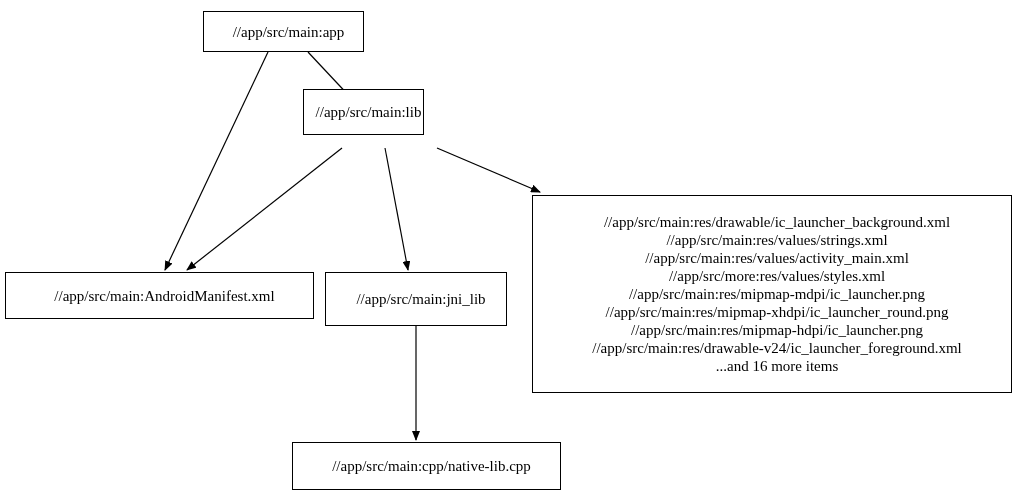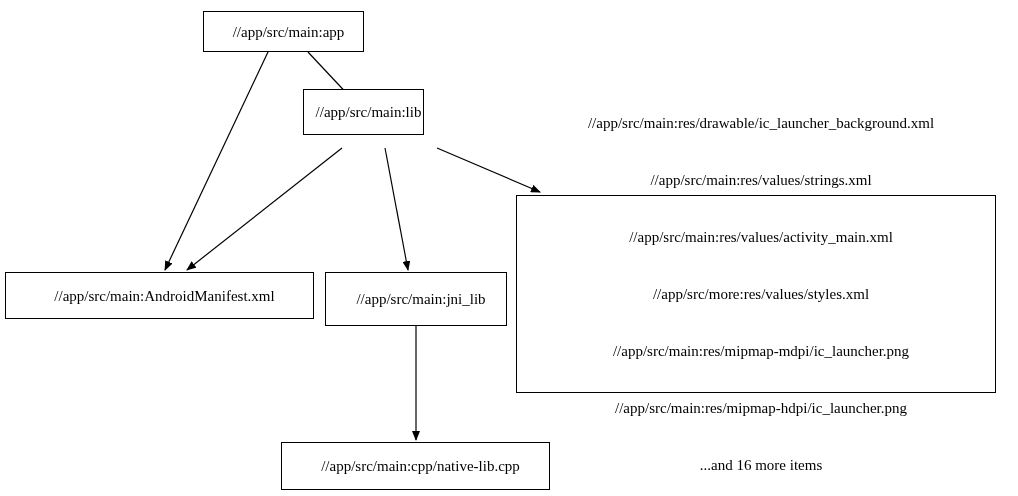--- a/index.html
+++ b/index.html
@@ -39,22 +39,22 @@
     text-align: center;
     font-size: 15px;
     line-height: 18px;
     white-space: nowrap;
     padding-left: 10px;
   }
   .node-app        { left: 203px; top: 11px;  width: 161px; height: 41px; }
   .node-lib        { left: 303px; top: 89px; width: 121px; height: 46px; }
   .node-manifest   { left: 5px;   top: 272px; width: 309px; height: 47px; }
   .node-jni-lib    { left: 325px; top: 272px; width: 182px; height: 54px; }
-  .node-res-files  { left: 516px; top: 195px; width: 480px; height: 198px; gap: 39px; }
-  .node-native-cpp { left: 281px; top: 442px; width: 269px; height: 48px; }
+  .node-res-files  { left: 532px; top: 195px; width: 480px; height: 198px; }
+  .node-native-cpp { left: 292px; top: 442px; width: 269px; height: 48px; }
 </style>
 </head>
 <body>
 
 <div class="canvas">
 
   <svg class="edges" viewBox="0 0 1018 496" xmlns="http://www.w3.org/2000/svg">
     <defs>
       <marker id="arrow" markerWidth="10" markerHeight="8" refX="9" refY="4" orient="auto" markerUnits="userSpaceOnUse">
         <path d="M0,0 L10,4 L0,8 z" fill="#000000"></path>
@@ -83,21 +83,23 @@
   <div class="node node-jni-lib">
     <span>//app/src/main:jni_lib</span>
   </div>
 
   <div class="node node-res-files">
     <span>//app/src/main:res/drawable/ic_launcher_background.xml</span>
     <span>//app/src/main:res/values/strings.xml</span>
     <span>//app/src/main:res/values/activity_main.xml</span>
     <span>//app/src/more:res/values/styles.xml</span>
     <span>//app/src/main:res/mipmap-mdpi/ic_launcher.png</span>
+    <span>//app/src/main:res/mipmap-xhdpi/ic_launcher_round.png</span>
     <span>//app/src/main:res/mipmap-hdpi/ic_launcher.png</span>
+    <span>//app/src/main:res/drawable-v24/ic_launcher_foreground.xml</span>
     <span>...and 16 more items</span>
   </div>
 
   <div class="node node-native-cpp">
     <span>//app/src/main:cpp/native-lib.cpp</span>
   </div>
 
 </div>
 
 </body></html>

